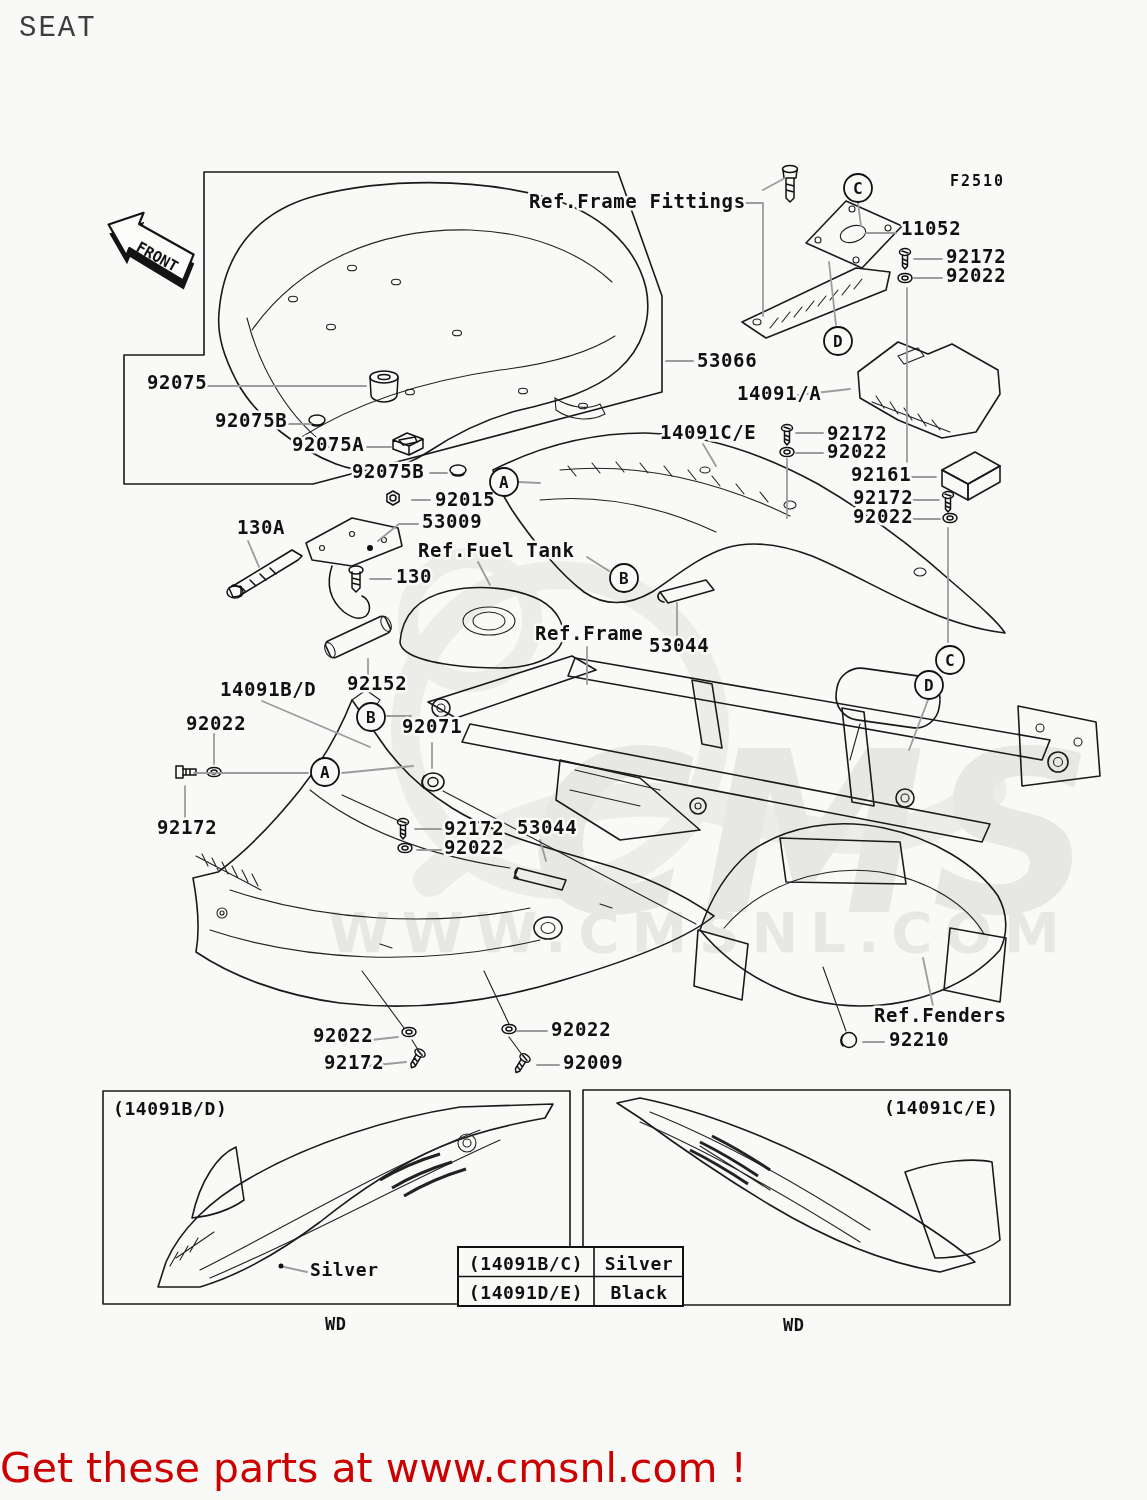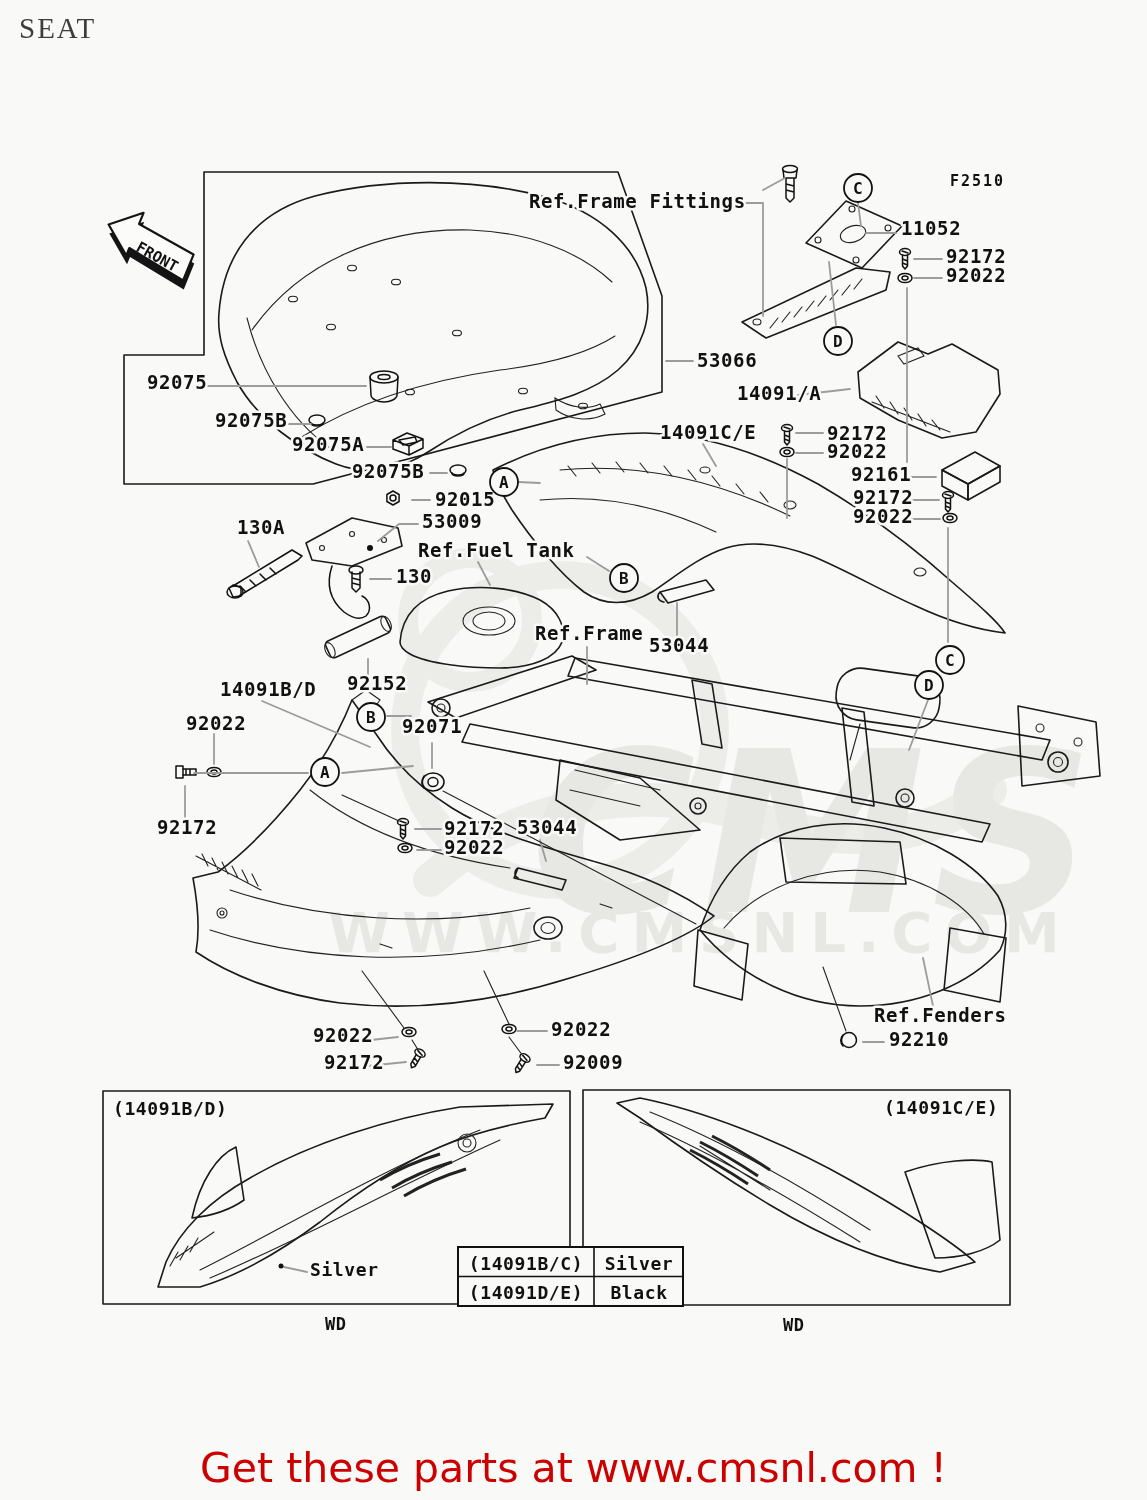--- a/index.html
+++ b/index.html
@@ -1,20 +1,20 @@
 <!DOCTYPE html>
 <html><head>
 <meta charset="utf-8">
 <style>
   html,body{margin:0;padding:0;background:#f9f9f7;}
   .page{position:relative;width:1147px;height:1500px;background:#f9f9f7;overflow:hidden;
         font-family:"DejaVu Sans",sans-serif;}
   .page-title{position:absolute;left:19px;top:12px;font-size:29px;letter-spacing:2px;
-        color:#3d3d3d;font-family:Liberation Serif, serif;}
-  .footer{position:absolute;left:0;top:1444px;width:100%;text-align:center;
+        color:#3d3d3d;font-family:Liberation Mono, monospace;}
+  .footer{position:absolute;left:0;top:1444px;width:100%;text-align:left;
         font-size:41px;color:#cc0000;font-family:"DejaVu Sans",sans-serif;}
   svg{position:absolute;left:0;top:0;}
   text.lbl{font-family:"DejaVu Sans Mono",monospace;font-weight:bold;fill:#111;
         paint-order:stroke fill;stroke:#f9f9f7;stroke-width:5px;stroke-linejoin:round;}
   text.mk{font-family:"DejaVu Sans Mono",monospace;font-weight:bold;fill:#111;stroke:none;}
   text.wm{font-family:"DejaVu Sans",sans-serif;font-weight:bold;fill:#e7e7e3;stroke:none;paint-order:normal;}
   text.wm-big{font-style:italic;}
   .outline{fill:none;stroke:#1a1a1a;stroke-width:1.6;stroke-linejoin:round;stroke-linecap:round;}
   .thin{fill:none;stroke:#222;stroke-width:1.1;stroke-linecap:round;}
   .leader{fill:none;stroke:#9c9c9c;stroke-width:1.8;stroke-linecap:round;}

